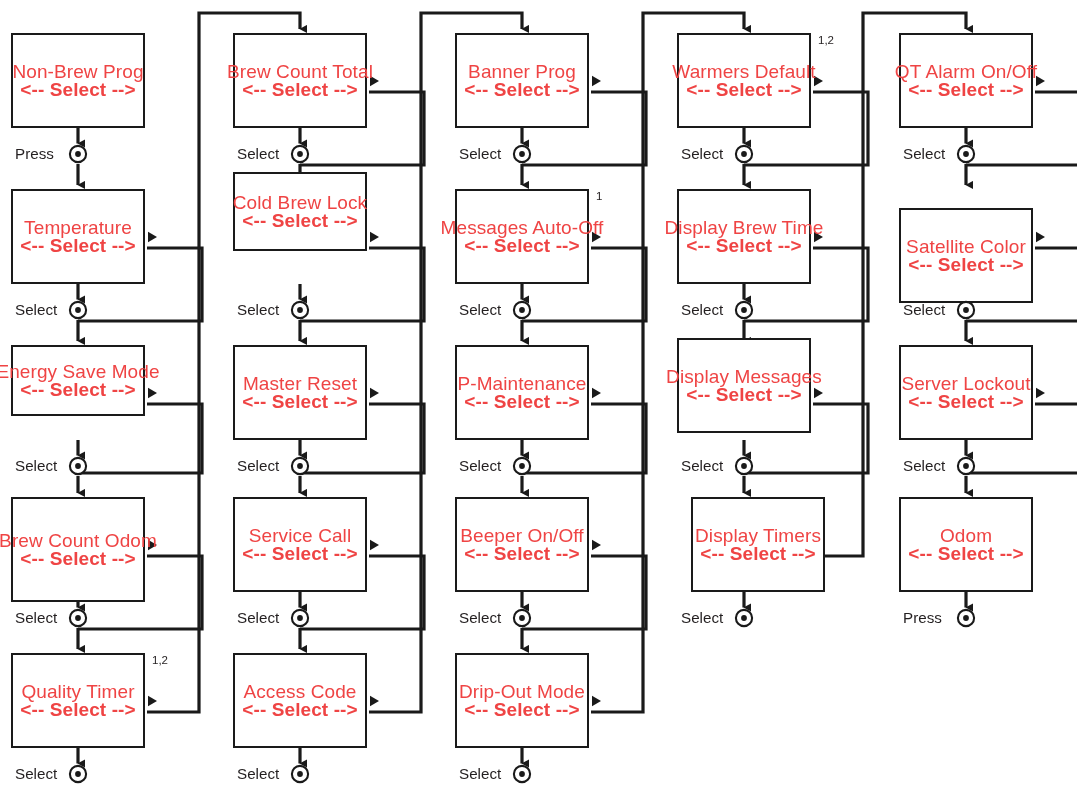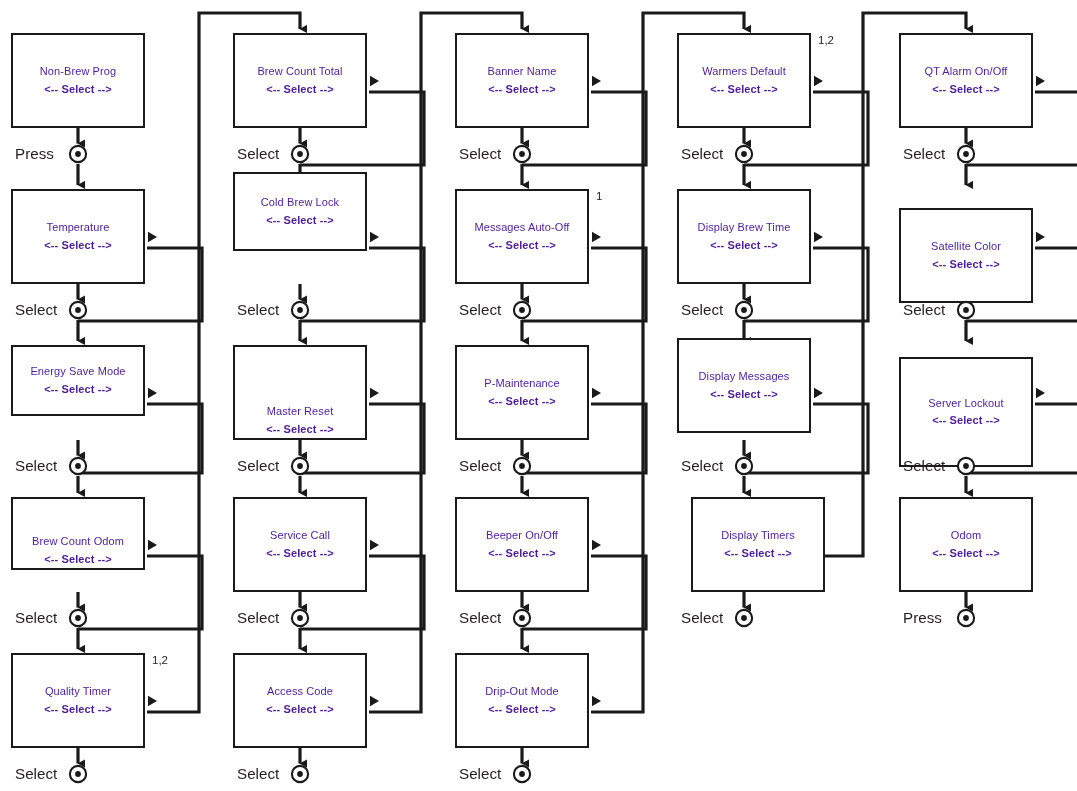--- a/index.html
+++ b/index.html
@@ -10,22 +10,22 @@
     position:absolute;
     box-sizing:border-box;
     border:2.2px solid #1a1a1a;
     background:#ffffff;
     display:flex;
     align-items:center;
     justify-content:center;
   }
   .node .nodetext{
     text-align:center;
-    color:#4c1d95;
-    font-size:11px;
+    color:#ef4444;
+    font-size:19px;
     line-height:17.5px;
     letter-spacing:.1px;
     white-space:nowrap;
   }
   .node .l2{display:block;font-weight:bold;}
   .press-label{
     position:absolute;
     color:#231f20;
     font-size:15.2px;
     white-space:nowrap;
@@ -166,21 +166,21 @@
         <div class="nodetext">
           <div class="nodetext">Energy Save Mode</div>
           <span class="l2">&lt;-- Select --&gt;</span>
         </div>
       </div>
       <div class="press-label" style="left: 15px; top: 457px;">Select</div>
       <div class="btn-icon" style="left: 68px; top: 456px; width: 20px; height: 20px;"><svg width="20" height="20" viewBox="0 0 20 20">
           <circle cx="10" cy="10" r="8.1" fill="#fff" stroke="#1a1a1a" stroke-width="2.1"></circle>
           <circle cx="10" cy="10" r="2.9" fill="#1a1a1a"></circle>
         </svg></div>
-      <div class="node" style="left: 11px; top: 497px; width: 134px; height: 73px; align-items: flex-end;">
+      <div class="node" style="left: 11px; top: 497px; width: 134px; height: 105px;">
         <div class="nodetext">
           <div class="nodetext">Brew Count Odom</div>
           <span class="l2">&lt;-- Select --&gt;</span>
         </div>
       </div>
       <div class="press-label" style="left: 15px; top: 609px;">Select</div>
       <div class="btn-icon" style="left: 68px; top: 608px; width: 20px; height: 20px;"><svg width="20" height="20" viewBox="0 0 20 20">
           <circle cx="10" cy="10" r="8.1" fill="#fff" stroke="#1a1a1a" stroke-width="2.1"></circle>
           <circle cx="10" cy="10" r="2.9" fill="#1a1a1a"></circle>
         </svg></div>
@@ -211,21 +211,21 @@
         <div class="nodetext">
           <div class="nodetext">Cold Brew Lock</div>
           <span class="l2">&lt;-- Select --&gt;</span>
         </div>
       </div>
       <div class="press-label" style="left: 237px; top: 301px;">Select</div>
       <div class="btn-icon" style="left: 290px; top: 300px; width: 20px; height: 20px;"><svg width="20" height="20" viewBox="0 0 20 20">
           <circle cx="10" cy="10" r="8.1" fill="#fff" stroke="#1a1a1a" stroke-width="2.1"></circle>
           <circle cx="10" cy="10" r="2.9" fill="#1a1a1a"></circle>
         </svg></div>
-      <div class="node" style="left: 233px; top: 345px; width: 134px; height: 95px; align-items: flex-end;">
+      <div class="node" style="left: 233px; top: 345px; width: 134px; height: 95px;">
         <div class="nodetext">
           <div class="nodetext">Master Reset</div>
           <span class="l2">&lt;-- Select --&gt;</span>
         </div>
       </div>
       <div class="press-label" style="left: 237px; top: 457px;">Select</div>
       <div class="btn-icon" style="left: 290px; top: 456px; width: 20px; height: 20px;"><svg width="20" height="20" viewBox="0 0 20 20">
           <circle cx="10" cy="10" r="8.1" fill="#fff" stroke="#1a1a1a" stroke-width="2.1"></circle>
           <circle cx="10" cy="10" r="2.9" fill="#1a1a1a"></circle>
         </svg></div>
@@ -246,21 +246,21 @@
           <span class="l2">&lt;-- Select --&gt;</span>
         </div>
       </div>
       <div class="press-label" style="left: 237px; top: 765px;">Select</div>
       <div class="btn-icon" style="left: 290px; top: 764px; width: 20px; height: 20px;"><svg width="20" height="20" viewBox="0 0 20 20">
           <circle cx="10" cy="10" r="8.1" fill="#fff" stroke="#1a1a1a" stroke-width="2.1"></circle>
           <circle cx="10" cy="10" r="2.9" fill="#1a1a1a"></circle>
         </svg></div>
       <div class="node" style="left: 455px; top: 33px; width: 134px; height: 95px;">
         <div class="nodetext">
-          <div class="nodetext">Banner Name</div>
+          <div class="nodetext">Banner Prog</div>
           <span class="l2">&lt;-- Select --&gt;</span>
         </div>
       </div>
       <div class="press-label" style="left: 459px; top: 145px;">Select</div>
       <div class="btn-icon" style="left: 512px; top: 144px; width: 20px; height: 20px;"><svg width="20" height="20" viewBox="0 0 20 20">
           <circle cx="10" cy="10" r="8.1" fill="#fff" stroke="#1a1a1a" stroke-width="2.1"></circle>
           <circle cx="10" cy="10" r="2.9" fill="#1a1a1a"></circle>
         </svg></div>
       <div class="node" style="left: 455px; top: 189px; width: 134px; height: 95px;">
         <div class="nodetext">
@@ -367,21 +367,21 @@
         <div class="nodetext">
           <div class="nodetext">Satellite Color</div>
           <span class="l2">&lt;-- Select --&gt;</span>
         </div>
       </div>
       <div class="press-label" style="left: 903px; top: 301px;">Select</div>
       <div class="btn-icon" style="left: 956px; top: 300px; width: 20px; height: 20px;"><svg width="20" height="20" viewBox="0 0 20 20">
           <circle cx="10" cy="10" r="8.1" fill="#fff" stroke="#1a1a1a" stroke-width="2.1"></circle>
           <circle cx="10" cy="10" r="2.9" fill="#1a1a1a"></circle>
         </svg></div>
-      <div class="node" style="left: 899px; top: 357px; width: 134px; height: 110px;">
+      <div class="node" style="left: 899px; top: 345px; width: 134px; height: 95px;">
         <div class="nodetext">
           <div class="nodetext">Server Lockout</div>
           <span class="l2">&lt;-- Select --&gt;</span>
         </div>
       </div>
       <div class="press-label" style="left: 903px; top: 457px;">Select</div>
       <div class="btn-icon" style="left: 956px; top: 456px; width: 20px; height: 20px;"><svg width="20" height="20" viewBox="0 0 20 20">
           <circle cx="10" cy="10" r="8.1" fill="#fff" stroke="#1a1a1a" stroke-width="2.1"></circle>
           <circle cx="10" cy="10" r="2.9" fill="#1a1a1a"></circle>
         </svg></div>

